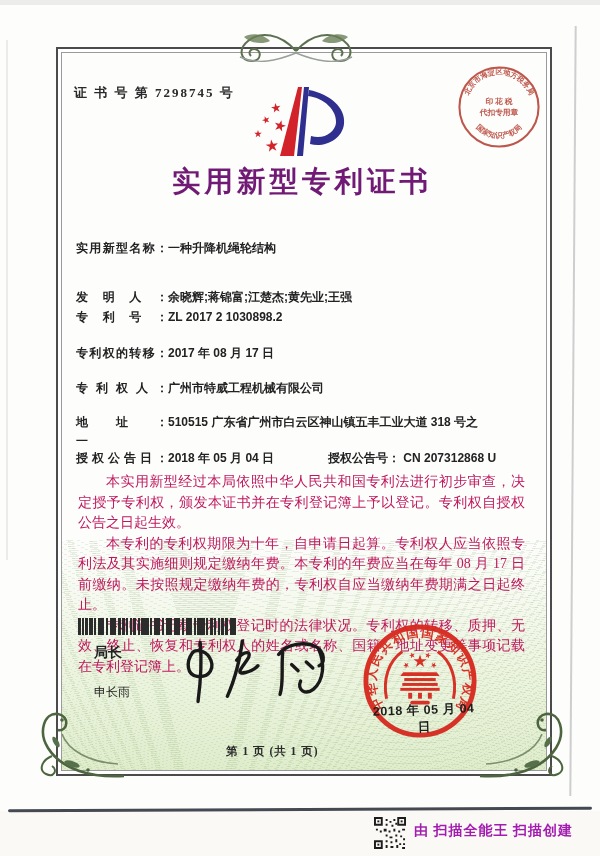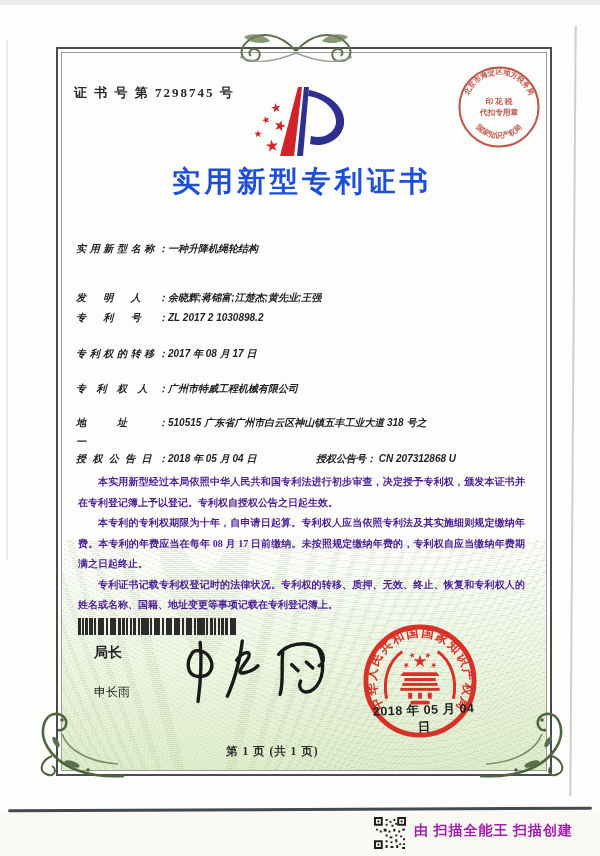--- a/index.html
+++ b/index.html
@@ -25,36 +25,36 @@
     background:
       repeating-radial-gradient(120% 85% at 30% 135%, rgba(120,155,90,.16) 0 1px, rgba(0,0,0,0) 1px 6px),
       repeating-radial-gradient(120% 85% at 72% 142%, rgba(120,155,90,.14) 0 1px, rgba(0,0,0,0) 1px 7px),
       linear-gradient(180deg, rgba(228,240,210,0) 0%, rgba(221,236,198,.5) 55%, rgba(213,231,188,.75) 100%);}
 
   .cert-no{position:absolute;left:74px;top:84px;font-size:13px;font-weight:bold;
     letter-spacing:2px;color:#2a2a2a;}
   .logo{position:absolute;left:250px;top:82px;}
   .stamp-top{position:absolute;left:456px;top:64px;opacity:.92;}
   .title{position:absolute;left:56px;top:163px;width:492px;margin:0;text-align:center;
-    font-size:28.5px;font-weight:900;letter-spacing:4px;color:#1d4ed8;}
+    font-size:28.5px;font-weight:900;letter-spacing:4px;color:#701a75;}
 
   .row{position:absolute;left:76px;width:460px;
     font-family:"Liberation Sans","DejaVu Sans",sans-serif;
-    font-size:10px;font-weight:bold;color:#222;line-height:19px;font-style:italic;}
+    font-size:12px;font-weight:bold;color:#222;line-height:19px;}
   .row .lbl{display:inline-block;width:92px;text-align:justify;text-align-last:justify;
     vertical-align:top;}
   .row .val{white-space:pre-line;}
   .row-name{top:239px;} .row-inventor{top:288px;} .row-patno{top:308px;}
   .row-appdate{top:344px;} .row-patentee{top:379px;} .row-address{top:413px;}
   .row-grant{top:449px;}
-  .grant-no-pair{position:absolute;left:240px;top:0;white-space:nowrap;}
+  .grant-no-pair{position:absolute;left:252px;top:0;white-space:nowrap;}
 
   .paras{position:absolute;left:78px;top:472px;width:447px;}
-  .paras p{margin:0;text-indent:2em;font-size:10px;line-height:20.5px;
-    text-align:justify;color:#4c1d95;font-weight:700;}
+  .paras p{margin:0;text-indent:2em;font-size:14px;line-height:20.5px;
+    text-align:justify;color:#be185d;font-weight:400;}
 
   .barcode{position:absolute;left:78px;top:618px;width:160px;height:17px;
     background:
       repeating-linear-gradient(90deg,#2b2b2b 0 2px,rgba(0,0,0,0) 2px 4px),
       repeating-linear-gradient(90deg,#2b2b2b 0 1px,rgba(0,0,0,0) 1px 7px),
       repeating-linear-gradient(90deg,#2b2b2b 0 3px,rgba(0,0,0,0) 3px 11px);}
 
   .director-title{position:absolute;left:94px;top:644px;font-size:14px;font-weight:bold;
     font-family:"Liberation Sans","DejaVu Sans",sans-serif;}
   .director-name{position:absolute;left:94px;top:684px;font-size:12px;font-weight:normal;

